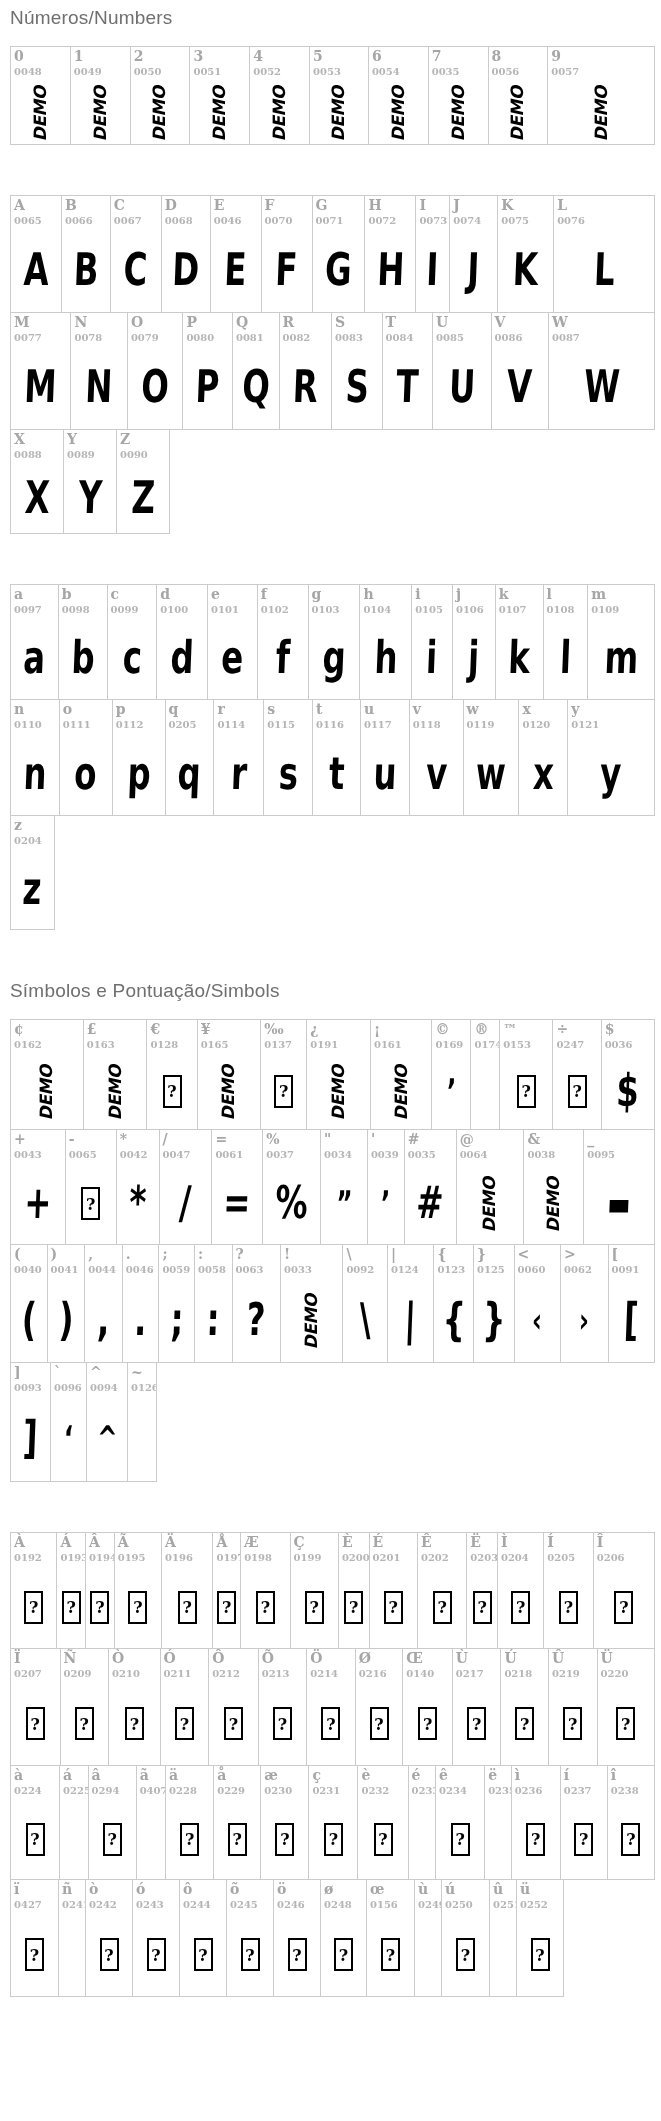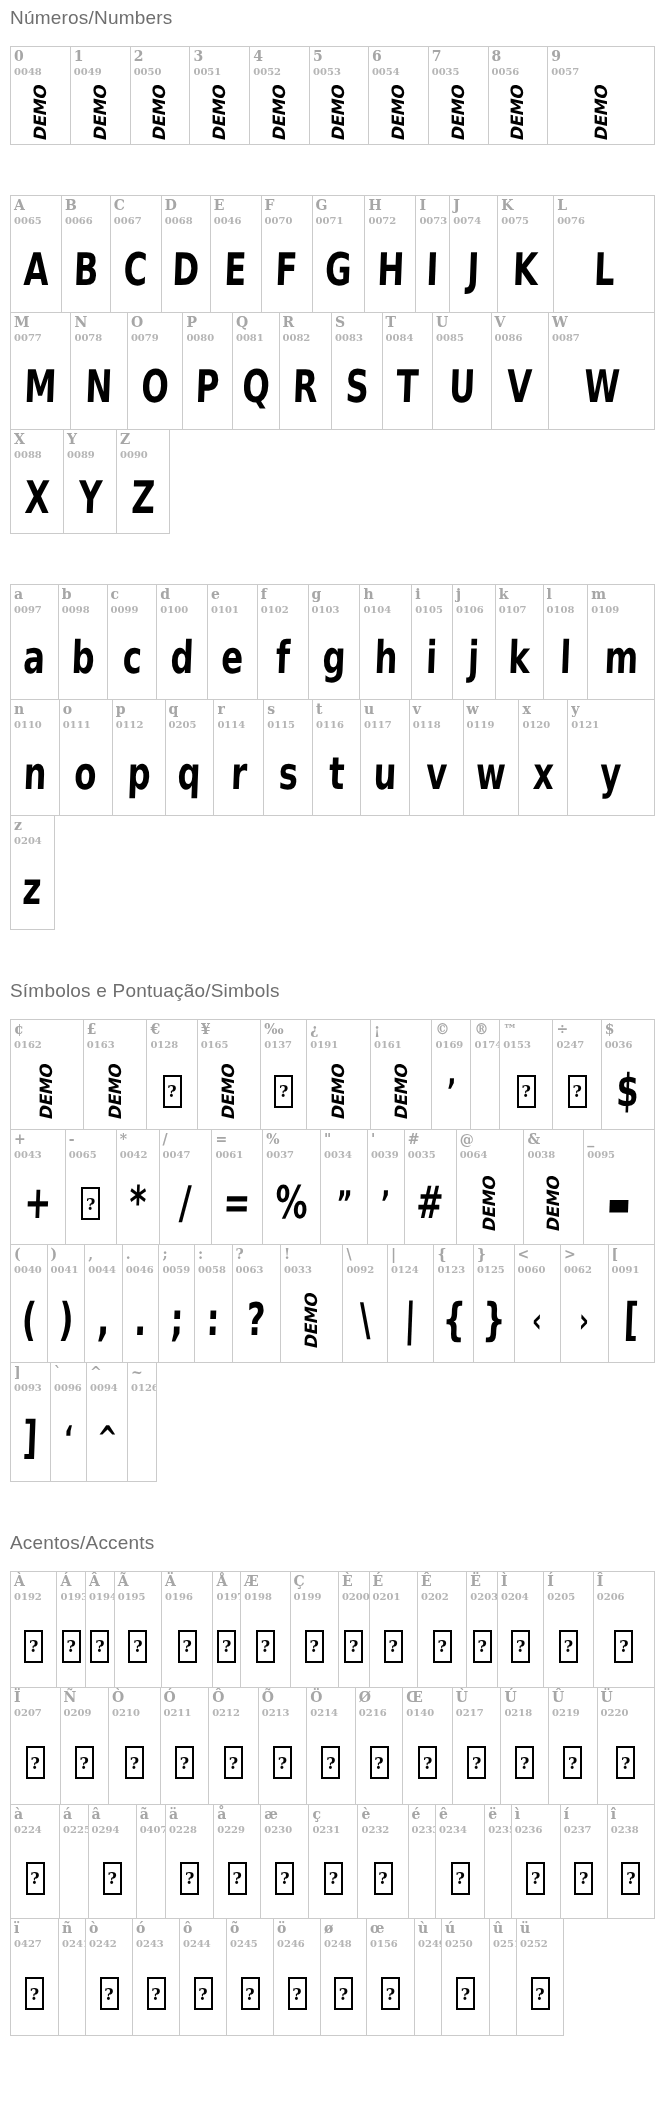--- a/index.html
+++ b/index.html
@@ -1024,21 +1024,20 @@
         <div class="cm-cell" style="width: 30px; flex-shrink: 0;">
           <div class="cm-labels">
             <span class="cm-ch">~</span>
             <span class="cm-code">0126</span>
           </div>
           <div class="cm-glyph"></div>
         </div>
       </div>
     </section>
     <section class="cm-section">
-      <h2 class="cm-title">Acentos/Accents</h2>
       <div class="cm-row" style="height: 117px;">
         <div class="cm-cell" style="flex-grow: 46; flex-basis: 0px;">
           <div class="cm-labels">
             <span class="cm-ch">À</span>
             <span class="cm-code">0192</span>
           </div>
           <div class="cm-glyph">
             <span class="g-box">?</span>
           </div>
         </div>

